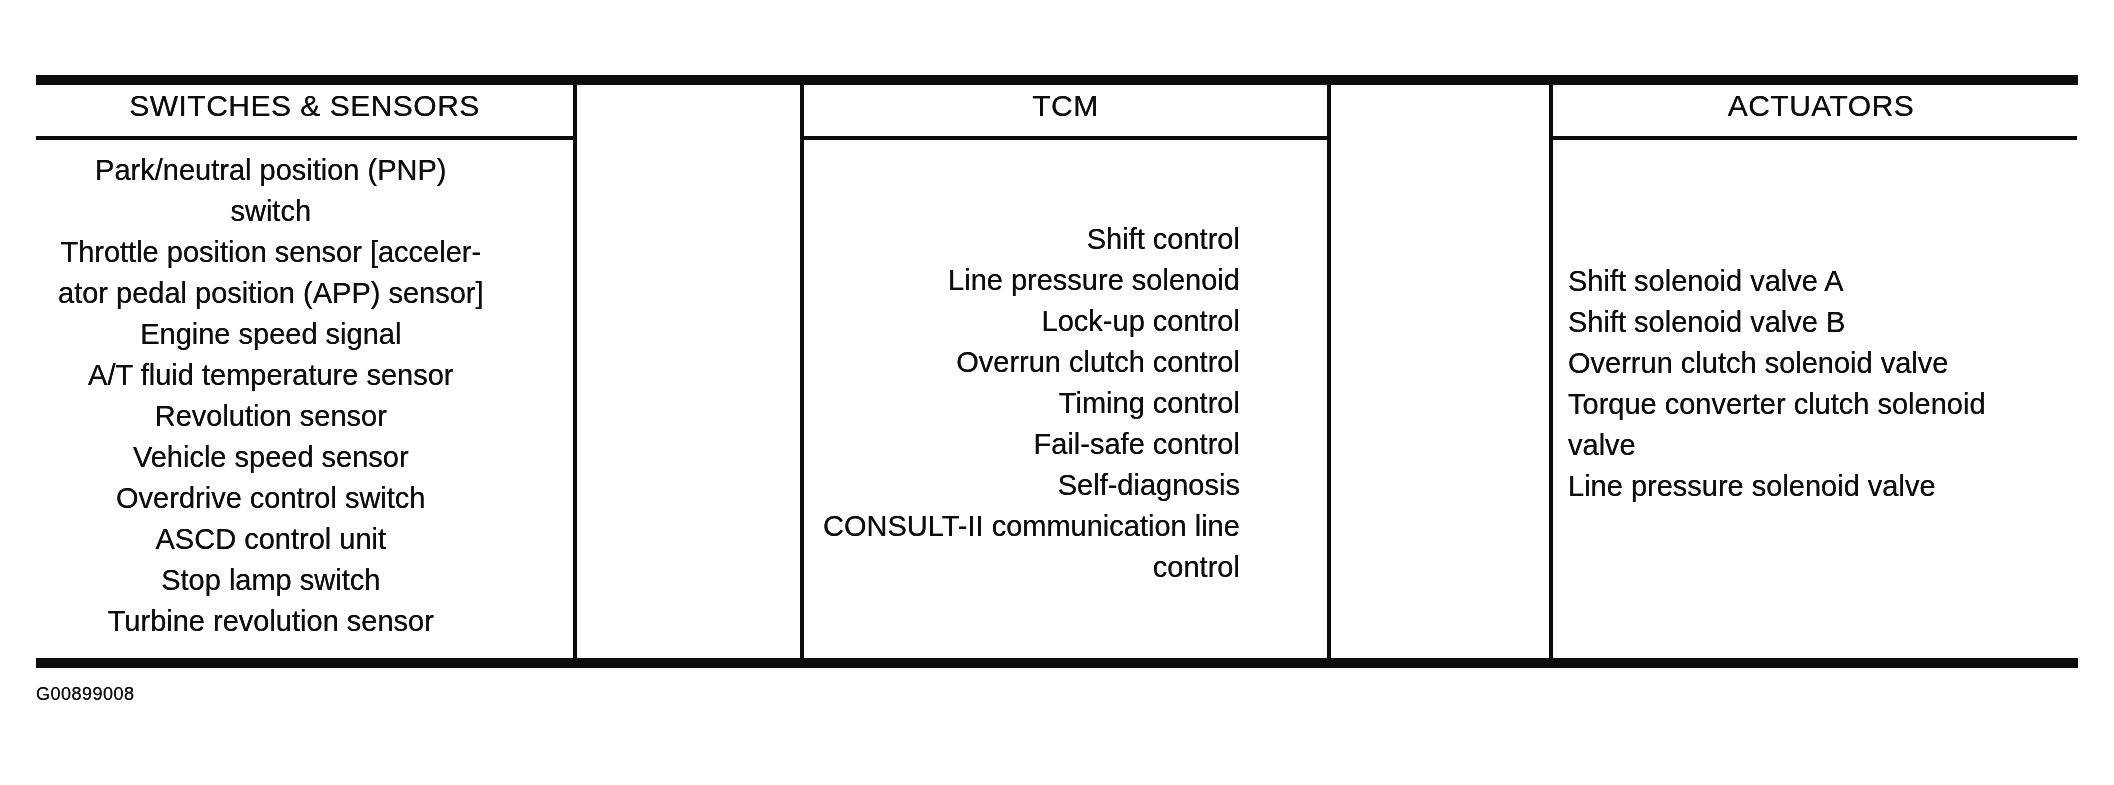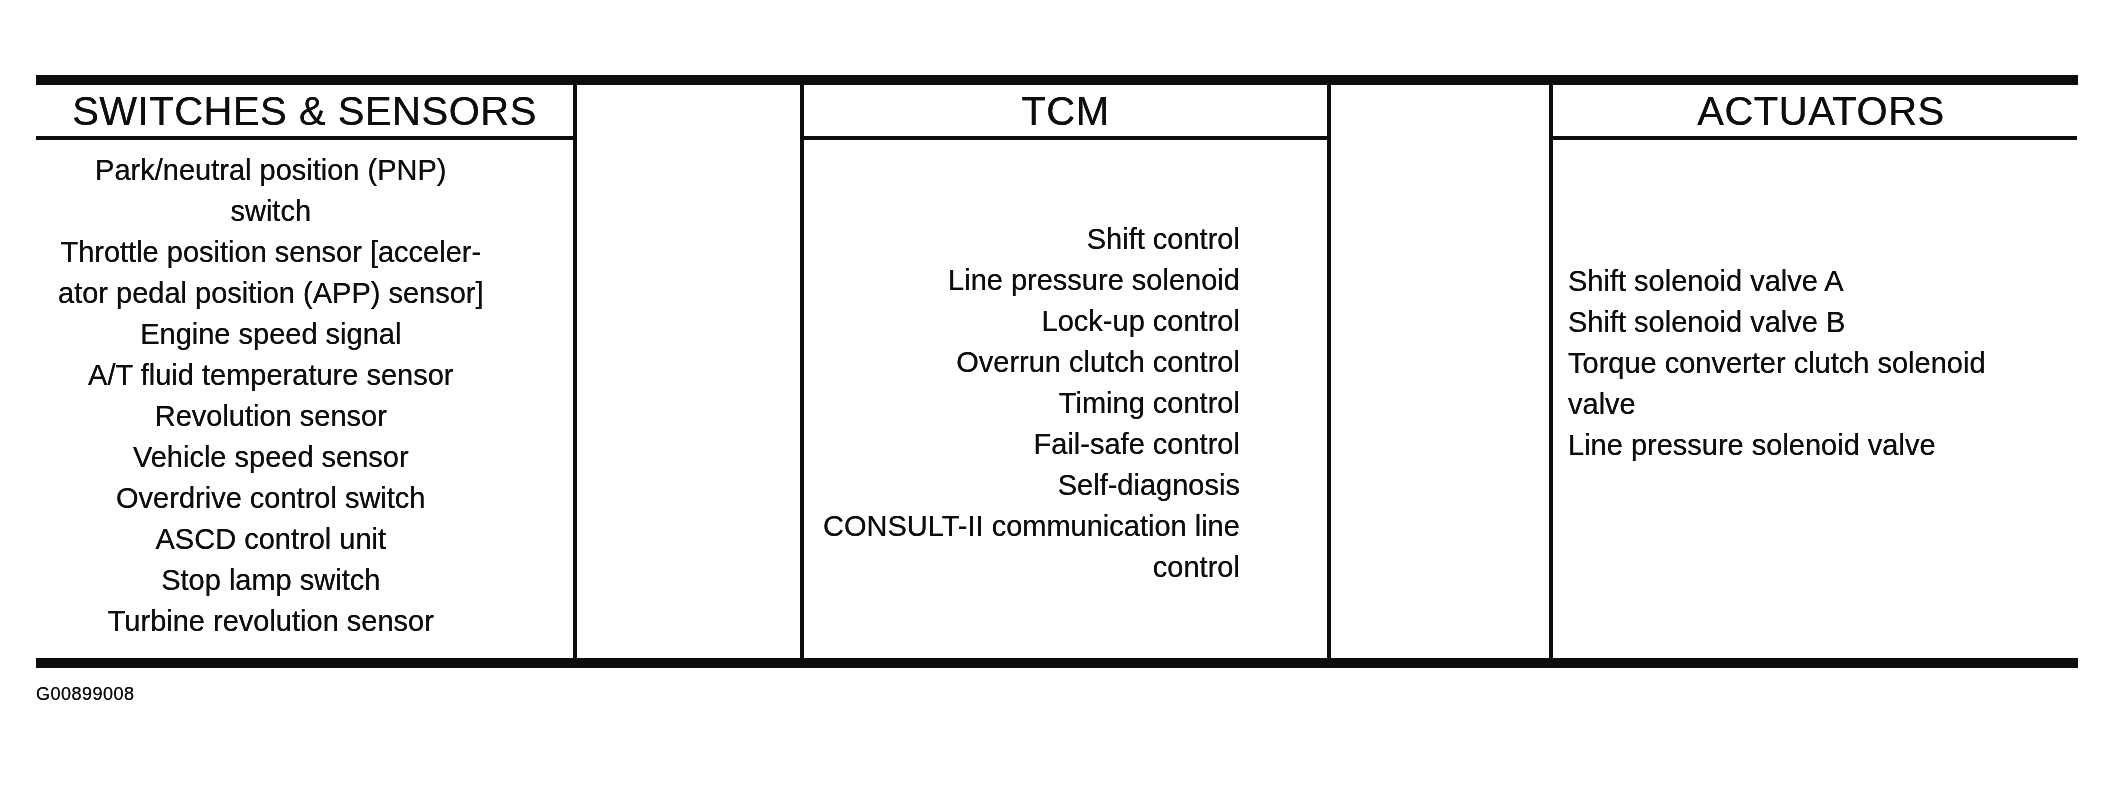--- a/index.html
+++ b/index.html
@@ -16,21 +16,21 @@
     background: var(--paper);
     overflow: hidden;
   }
   .ink { position: absolute; background: var(--ink); }
   .hbar  { height: 10px; }
   .vline { width: 4px; }
   .uline { height: 4px; }
   .col-header {
     position: absolute;
     top: 89px;
-    font-size: 40px;
+    font-size: 30px;
     letter-spacing: 0.5px;
     text-align: center;
     white-space: nowrap;
     text-shadow: 0 0 0.6px currentColor;
   }
   .text-block {
     position: absolute;
     font-size: 29px;
     line-height: 41px;
     white-space: nowrap;
@@ -88,19 +88,20 @@
       <div class="text-line">Overrun clutch control</div>
       <div class="text-line">Timing control</div>
       <div class="text-line">Fail-safe control</div>
       <div class="text-line">Self-diagnosis</div>
       <div class="text-line">CONSULT-II communication line</div>
       <div class="text-line">control</div>
     </div>
   <div class="text-block" style="left:1568px; top:261px;">
       <div class="text-line">Shift solenoid valve A</div>
       <div class="text-line">Shift solenoid valve B</div>
+      <div class="text-line">Overrun clutch solenoid valve</div>
       <div class="text-line">Torque converter clutch solenoid</div>
       <div class="text-line">valve</div>
       <div class="text-line">Line pressure solenoid valve</div>
     </div>
 
   <div class="figure-id">G00899008</div>
 </div>
 
 </body></html>

